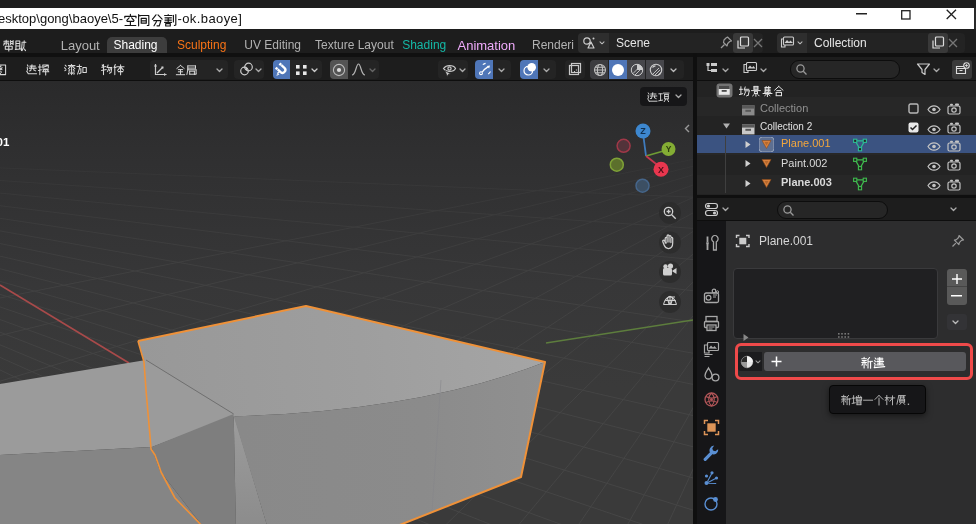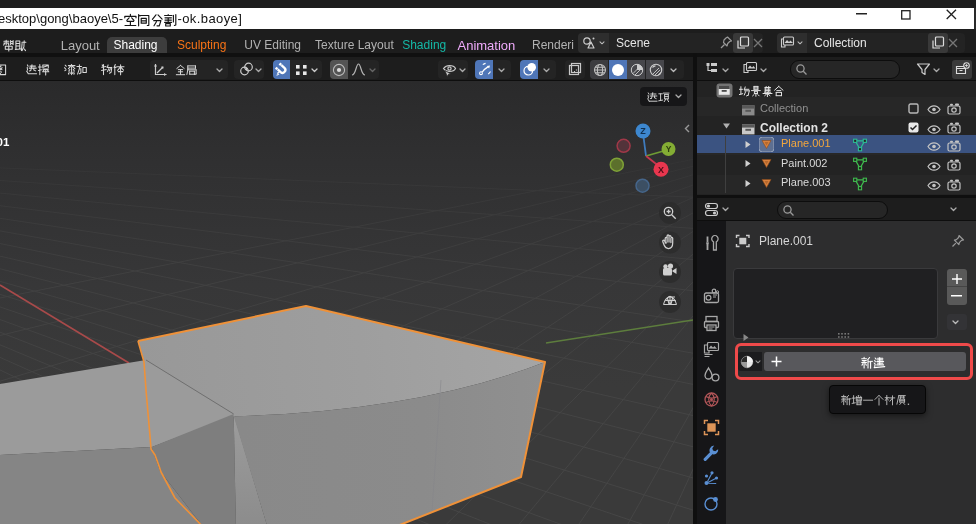--- a/index.html
+++ b/index.html
@@ -414,21 +414,21 @@
       <rect x="8" y="0.5" width="4" height="2.3" rx="1" fill="#c4c4c4"></rect>
     </svg>
     <svg class="abs" style="left:722px;top:113.5px" width="9" height="8" viewBox="0 0 9 8">
       <path d="M1 1.5h7L4.5 6.5z" fill="#b0b0b0"></path>
     </svg>
     <svg class="abs" style="left:741px;top:115.2px" width="18" height="16" viewBox="0 0 18 16">
       <rect x="1" y="1.2" width="12.5" height="10.2" fill="#c9c9c9"></rect>
       <rect x="1" y="1.2" width="12.5" height="3.4" fill="#585858"></rect>
       <rect x="4.4" y="5.8" width="5.6" height="2" fill="#585858"></rect>
     </svg>
-    <div style="position:absolute;left:760px;top:114px;font-size:12px;color:#e2e2e2;font-weight:700;letter-spacing:0px;white-space:nowrap;line-height:1">Collection 2</div>
+    <div style="position:absolute;left:760px;top:114px;font-size:10px;color:#e2e2e2;font-weight:400;letter-spacing:0px;white-space:nowrap;line-height:1">Collection 2</div>
     <svg class="abs" style="left:908px;top:114px" width="11" height="11">
       <rect x="0.5" y="0.5" width="10" height="10" rx="2" fill="#e8e8e8"></rect>
 <path d="M2.5 5.5l2 2L8.5 3.5" stroke="#222" stroke-width="1.5" fill="none"></path>
     </svg>
     <svg class="abs" style="left:927px;top:115.5px" width="14" height="11" viewBox="0 0 14 11">
 <path d="M1 5.5C2.5 3 4.5 1.8 7 1.8s4.5 1.2 6 3.7c-1.5 2.5-3.5 3.7-6 3.7S2.5 8 1 5.5z" fill="none" stroke="#c4c4c4" stroke-width="1.2"></path>
 <circle cx="7" cy="5.5" r="1.8" fill="#c4c4c4"></circle>
     </svg>
     <svg class="abs" style="left:947px;top:114px" width="14" height="12" viewBox="0 0 14 12">
 <rect x="1" y="3" width="12" height="8" rx="1.5" fill="none" stroke="#c4c4c4" stroke-width="1.2"></rect>
@@ -486,21 +486,21 @@
 <rect x="3" y="0.8" width="3" height="2" rx="1" fill="#c4c4c4"></rect>
       <rect x="8" y="0.5" width="4" height="2.3" rx="1" fill="#c4c4c4"></rect>
     </svg>
     <svg class="abs" style="left:744px;top:170.5px" width="8" height="9" viewBox="0 0 8 9">
       <path d="M1.5 1l5 3.5-5 3.5z" fill="#d0d0d0"></path>
     </svg>
     <svg class="abs" style="left:759px;top:167.5px" width="15" height="15" viewBox="0 0 15 15">
       <path d="M3 3.5h9L7.5 11.5z" fill="#d9813d" stroke="#8a4a1d" stroke-width="0.6" stroke-linejoin="round"></path>
       <path d="M5.5 5h4L7.5 8.6z" fill="#b4682e"></path>
     </svg>
-    <div style="position:absolute;left:781px;top:169px;font-size:11px;color:#dadada;font-weight:400;letter-spacing:0px;white-space:nowrap;line-height:1">Plane.003</div>
+    <div style="position:absolute;left:781px;top:169px;font-size:11px;color:#dadada;font-weight:700;letter-spacing:0px;white-space:nowrap;line-height:1">Plane.003</div>
     <svg class="abs" style="left:852px;top:167.5px" width="16" height="16" viewBox="0 0 16 16">
 <path d="M3.2 3.8h9.6L8 12.2z" fill="none" stroke="#3fbb4e" stroke-width="1.3" stroke-linejoin="round"></path>
 <rect x="1.6" y="2.2" width="3.2" height="3.2" fill="#232323" stroke="#3fbb4e" stroke-width="1.1"></rect>
 <rect x="11.2" y="2.2" width="3.2" height="3.2" fill="#232323" stroke="#3fbb4e" stroke-width="1.1"></rect>
 <rect x="6.4" y="10.6" width="3.2" height="3.2" fill="#232323" stroke="#3fbb4e" stroke-width="1.1"></rect>
     </svg>
     <svg class="abs" style="left:927px;top:172px" width="14" height="11" viewBox="0 0 14 11">
 <path d="M1 5.5C2.5 3 4.5 1.8 7 1.8s4.5 1.2 6 3.7c-1.5 2.5-3.5 3.7-6 3.7S2.5 8 1 5.5z" fill="none" stroke="#c4c4c4" stroke-width="1.2"></path>
 <circle cx="7" cy="5.5" r="1.8" fill="#c4c4c4"></circle>
     </svg>

